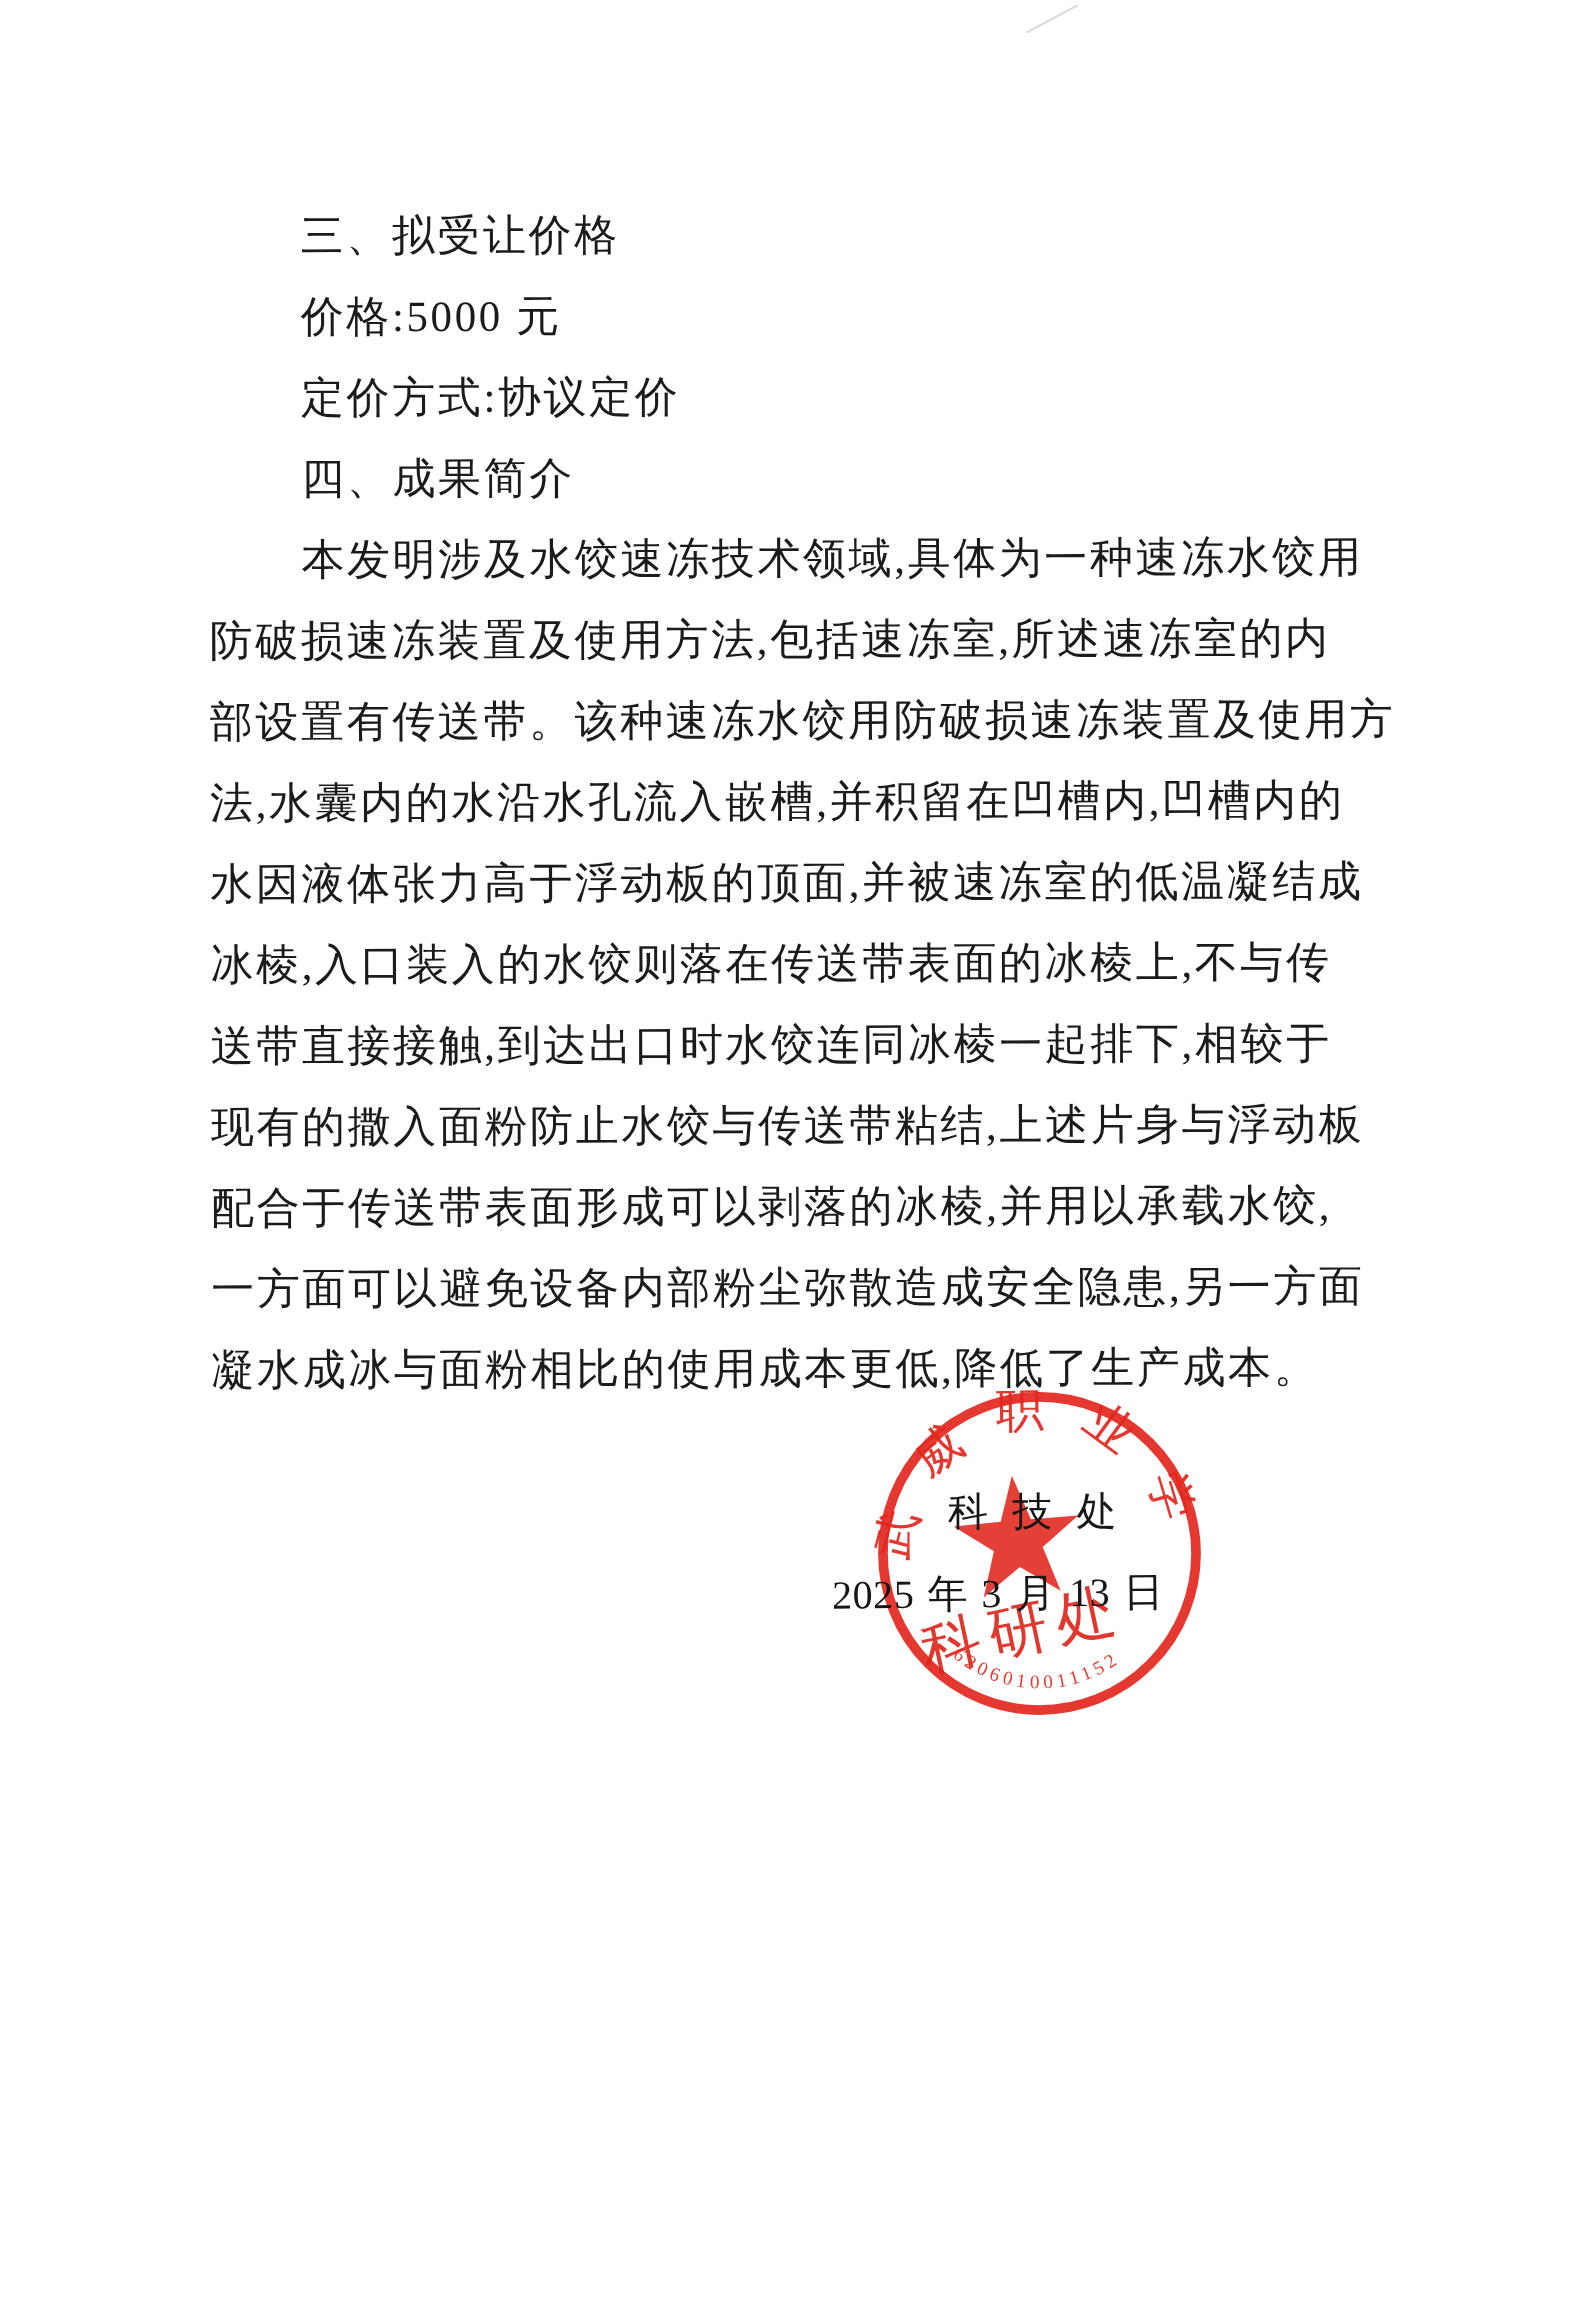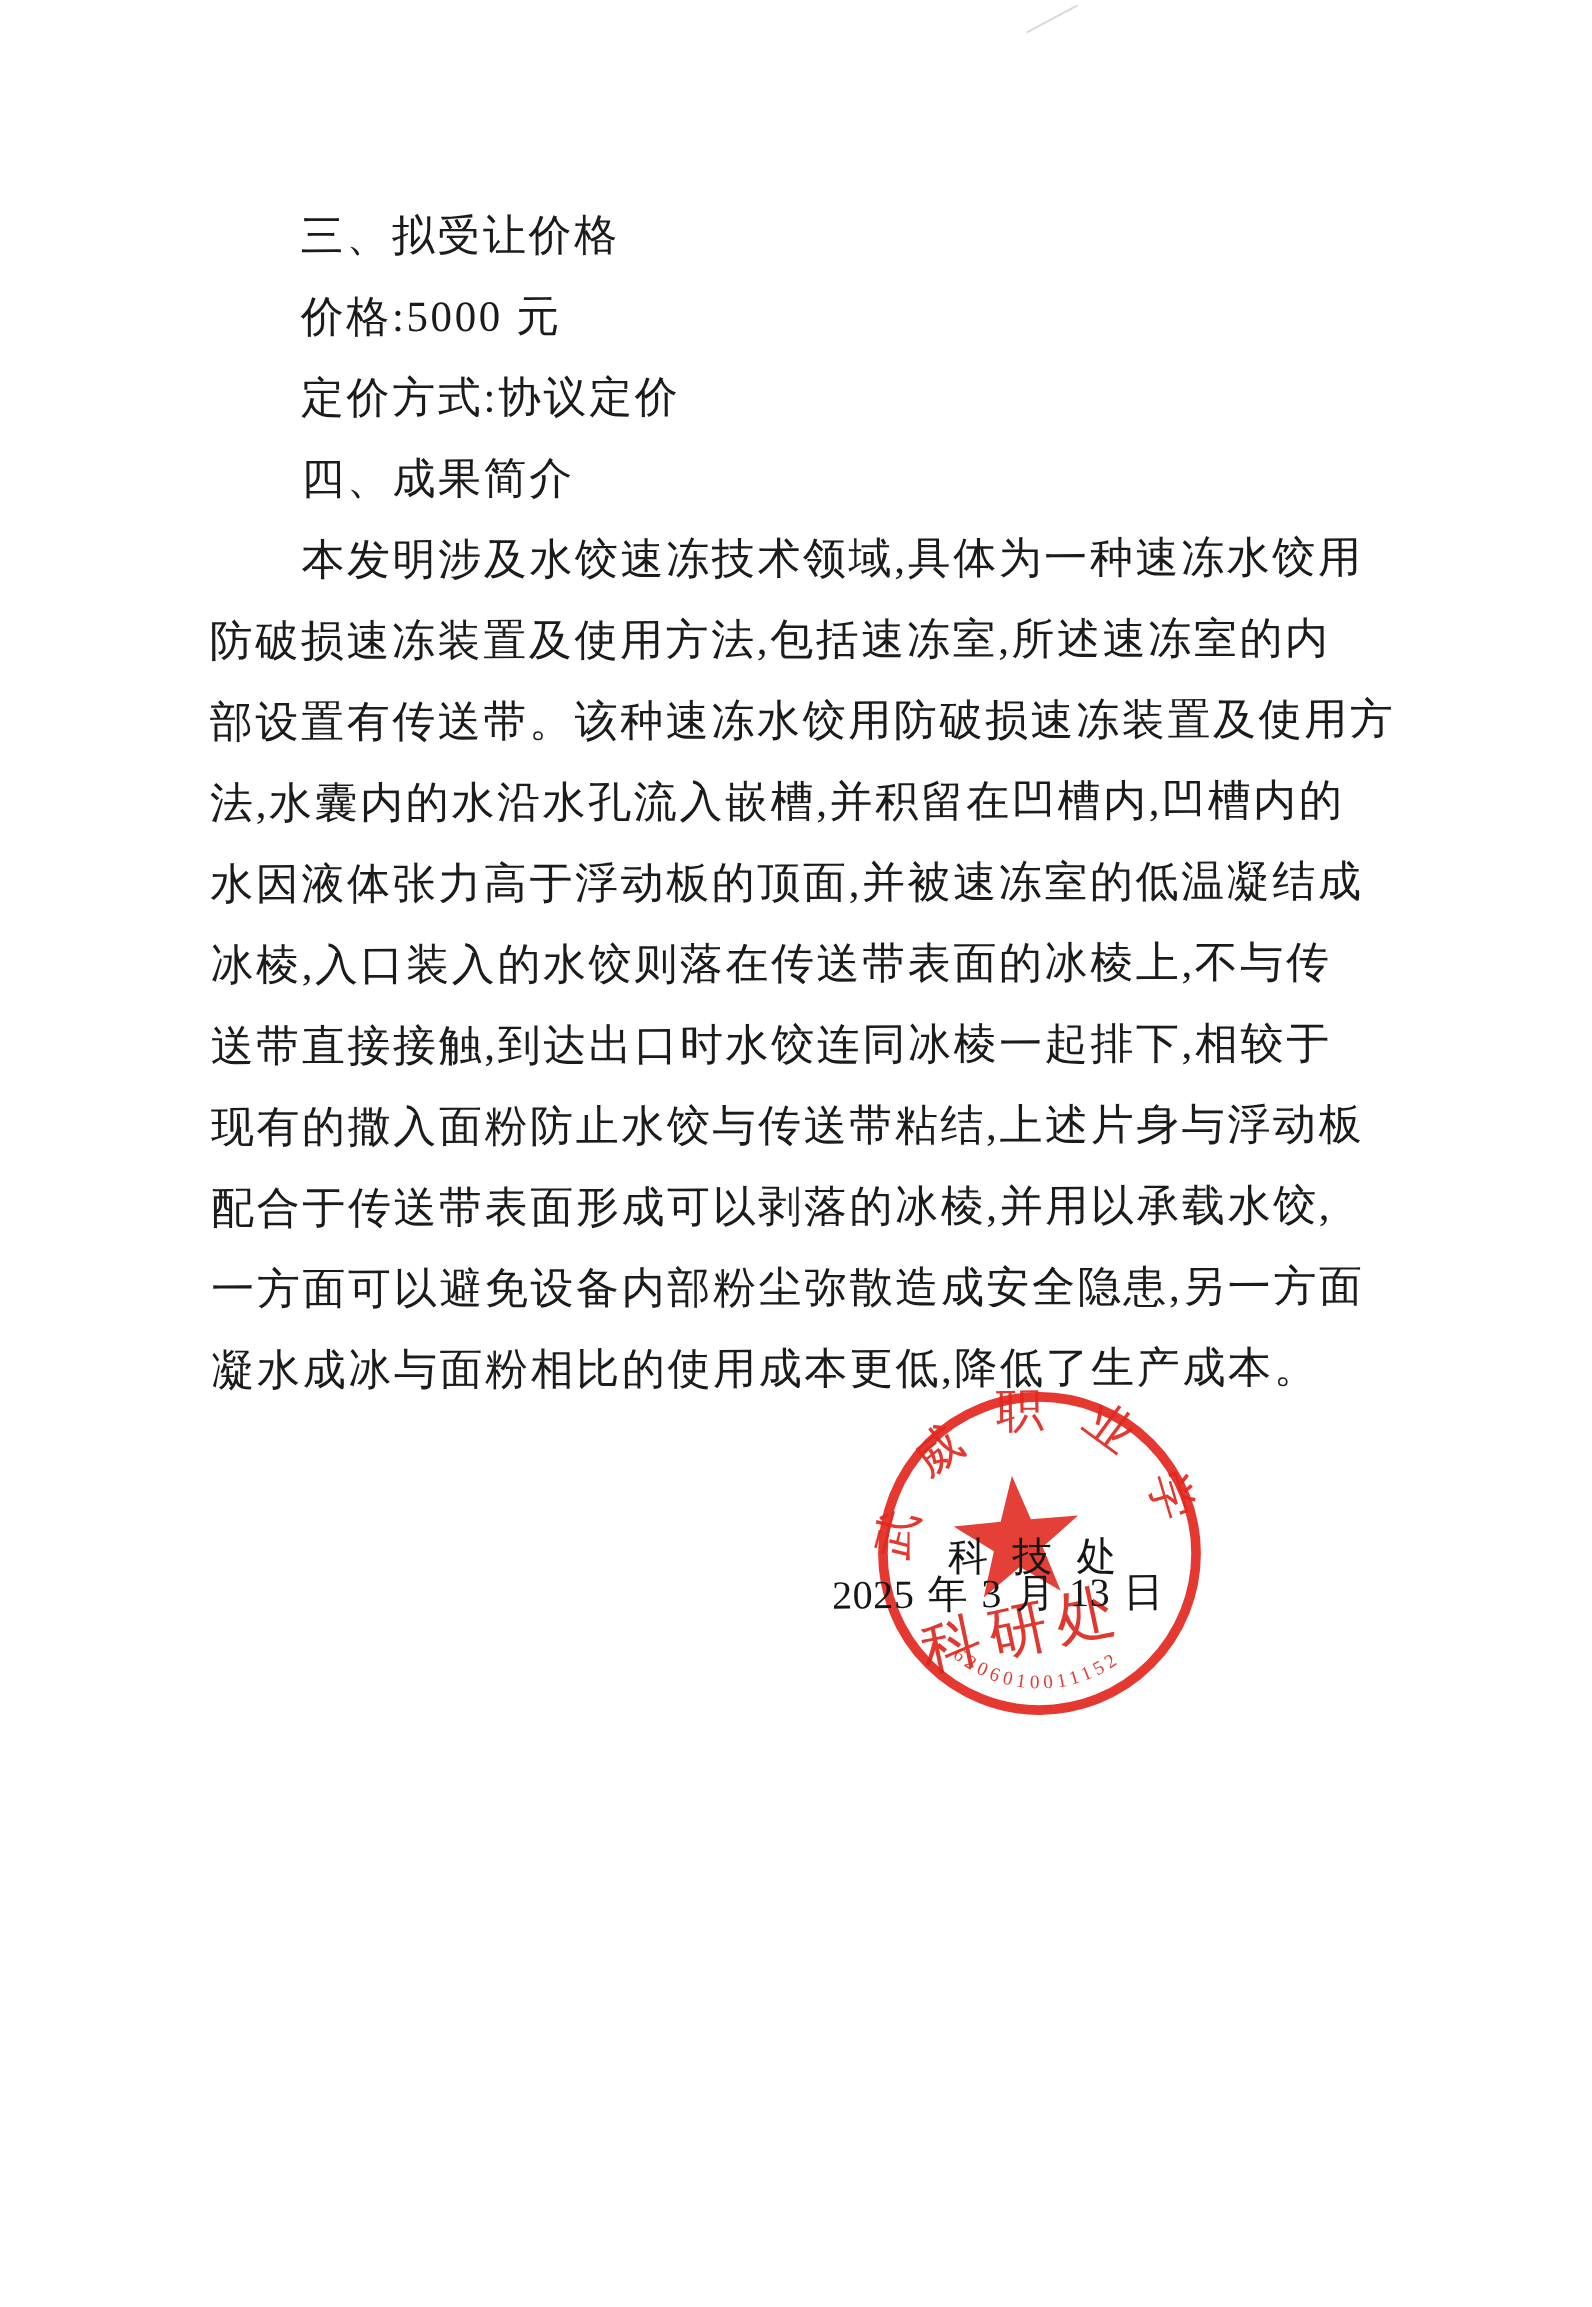--- a/index.html
+++ b/index.html
@@ -49,21 +49,20 @@
     color: #161616;
     white-space: nowrap;
     font-family: "Liberation Serif", "DejaVu Serif", serif;
   }
   .overlay-dept {
     left: 948px;
     top: 1484px;
     font-size: 40px;
     letter-spacing: 3.9px;
     word-spacing: 6.5px;
-    margin-top: 45px;
   }
   .overlay-date {
     left: 832px;
     top: 1566px;
     font-size: 40px;
     letter-spacing: 0.6px;
     word-spacing: 2.6px;
     transform: rotate(-0.6deg);
   }
   .scan-artifact {

